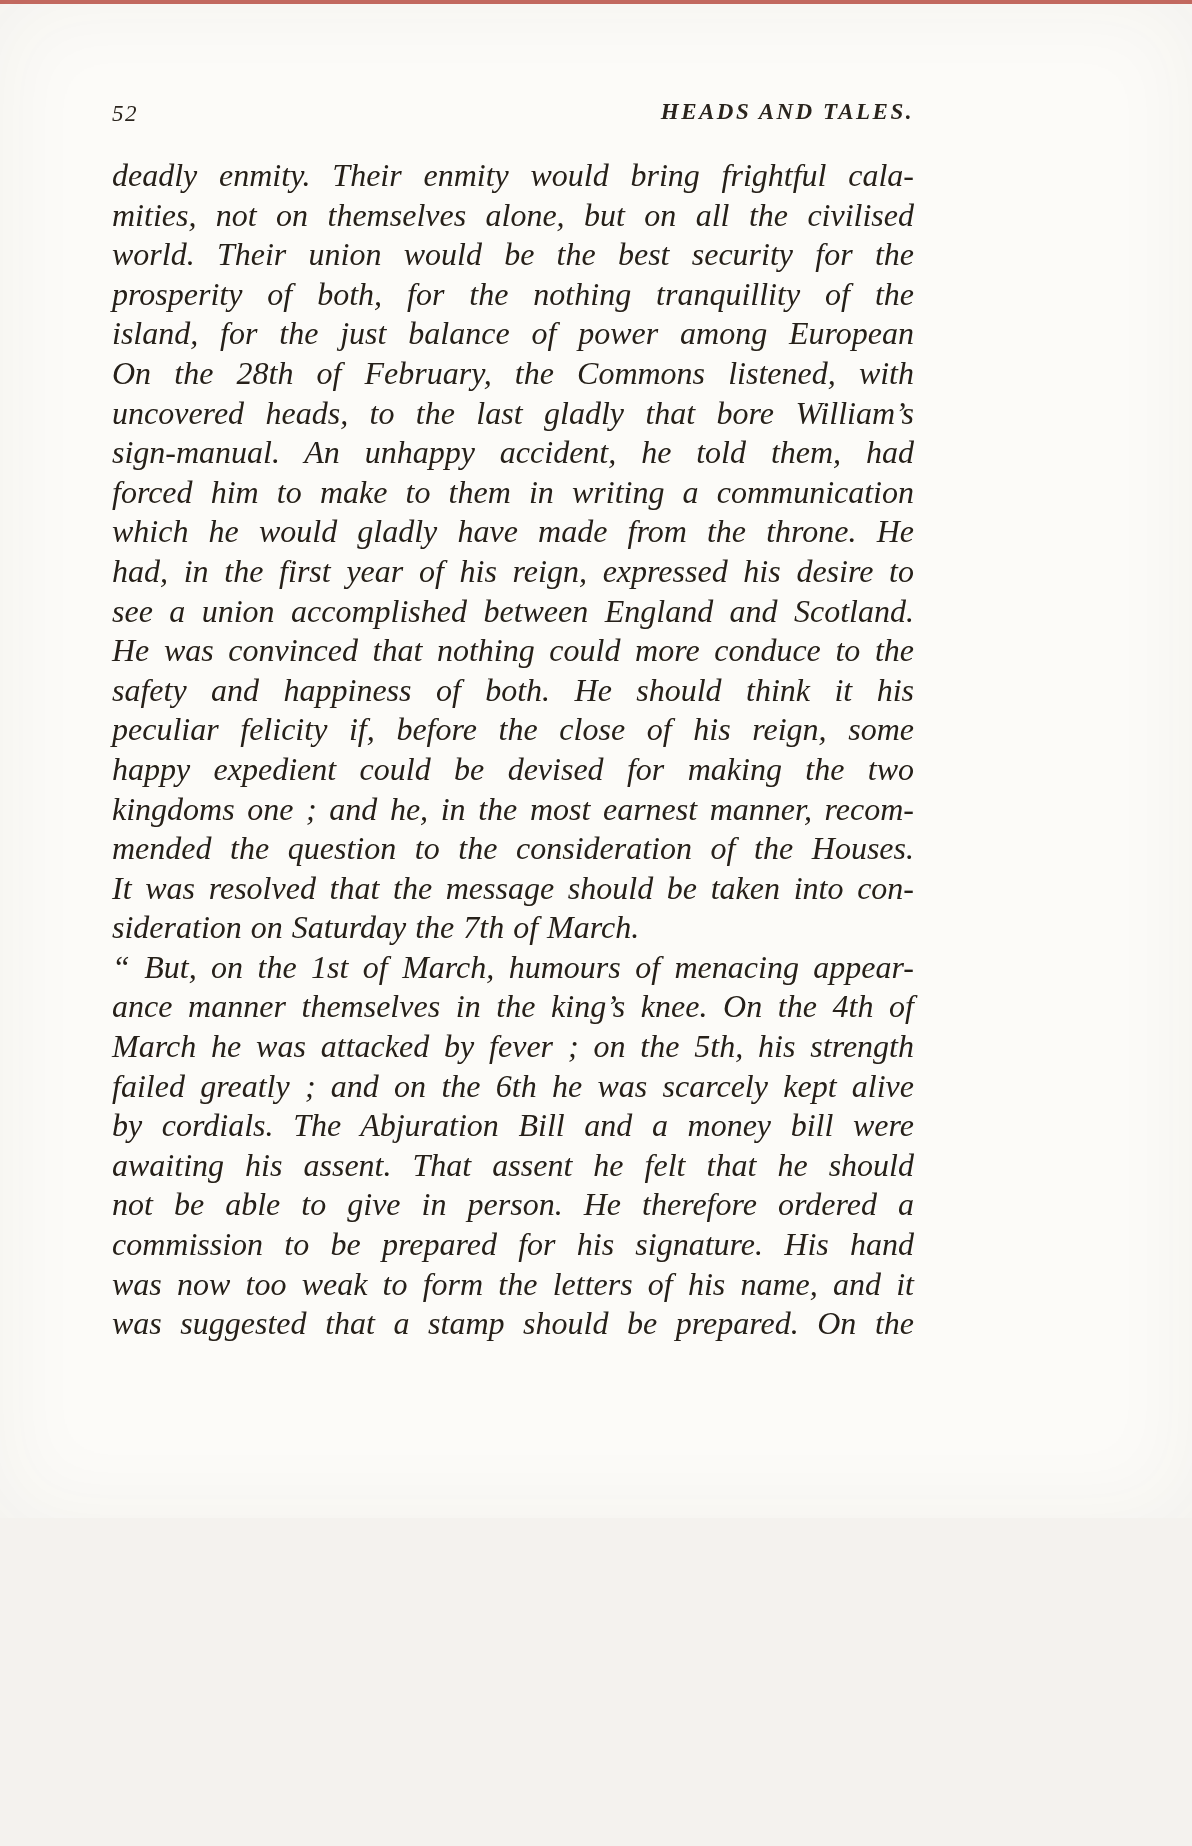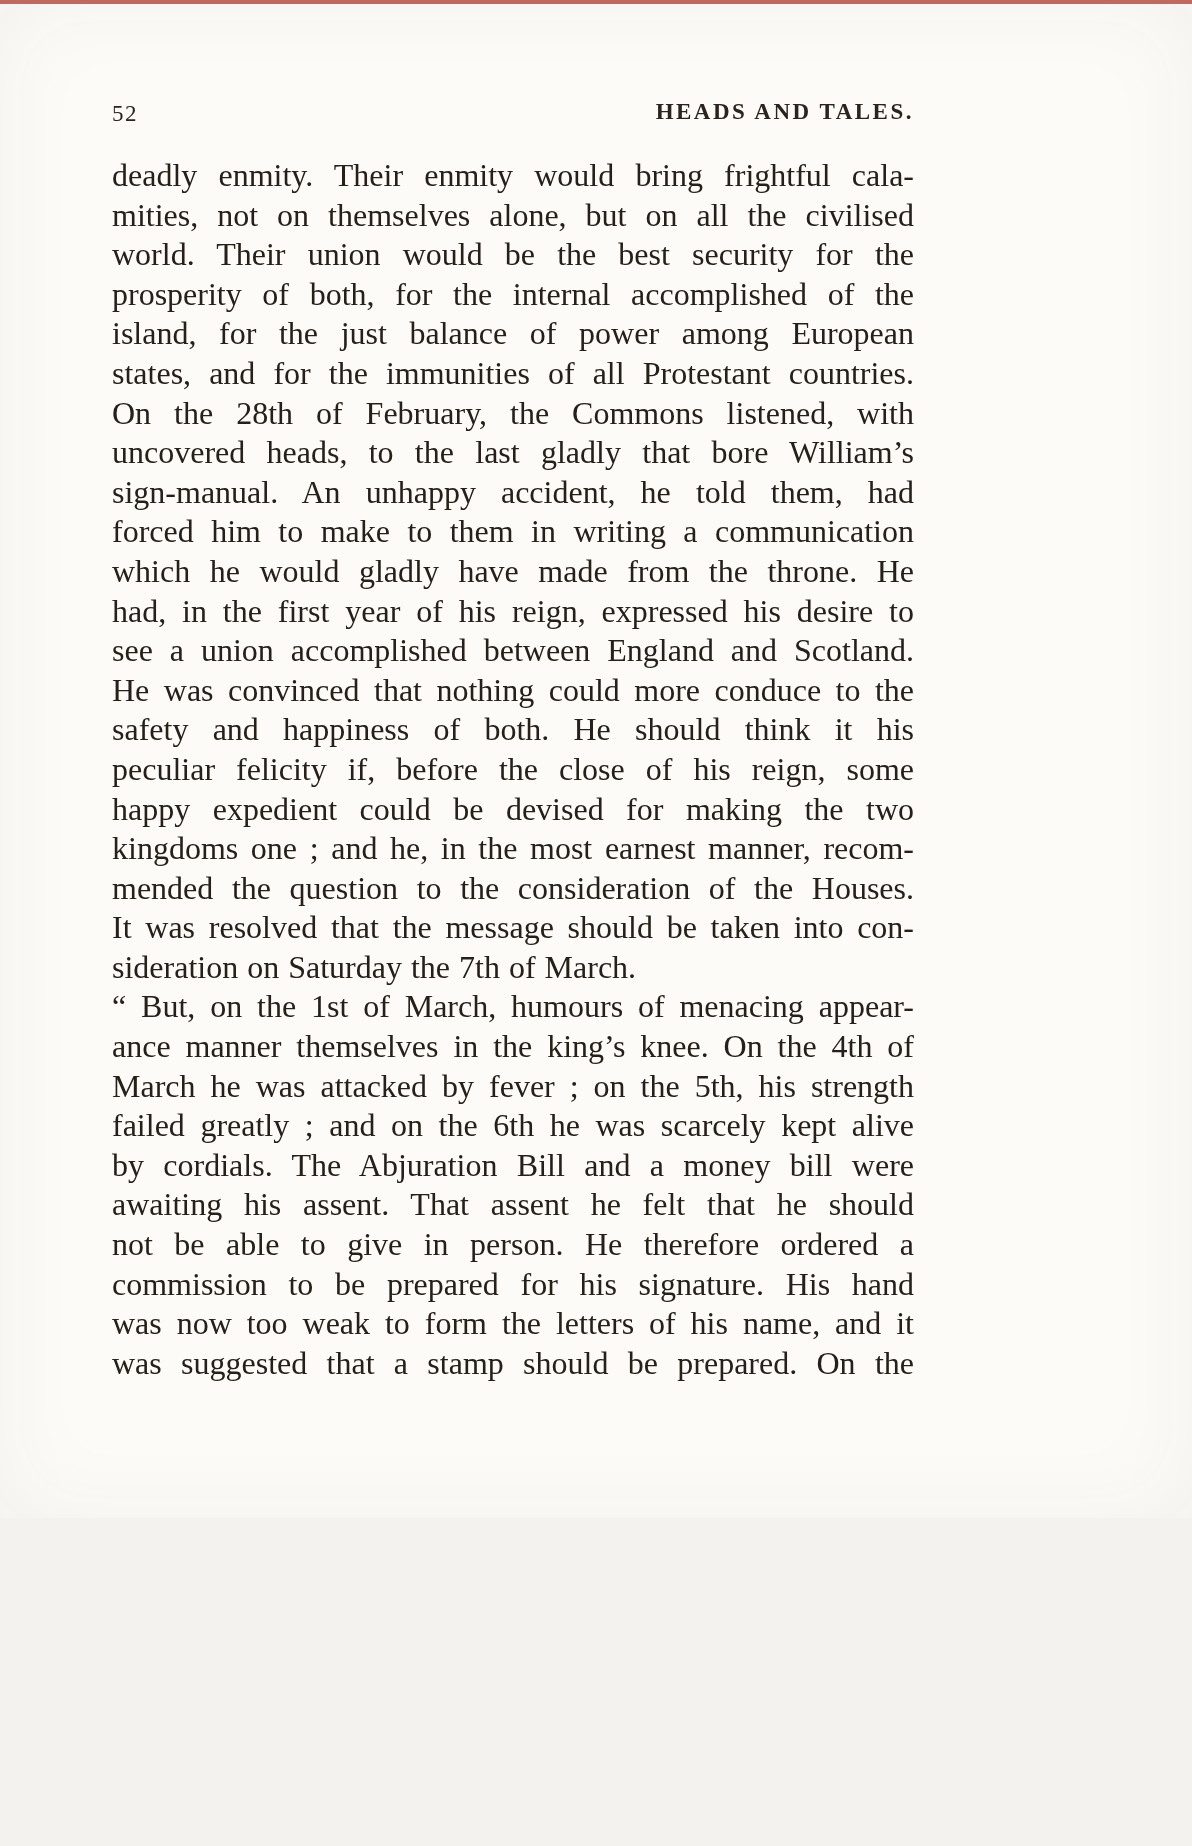--- a/index.html
+++ b/index.html
@@ -12,20 +12,21 @@
 
   .page {
     position: relative;
     width: 1192px;
     height: 1518px;
     background: #fcfbf8;
     font-family: "Liberation Serif", "DejaVu Serif", serif;
     color: #262019;
     overflow: hidden;
     box-shadow: inset 0 0 90px rgba(60,50,40,0.05);
+    font-style: italic;
   }
 
   .top-edge {
     position: absolute;
     top: 0;
     left: 0;
     width: 100%;
     height: 4px;
     background: #b03a2e;
     opacity: 0.75;
@@ -87,23 +88,22 @@
 
   <div class="running-head">
     <span class="page-number">52</span>
     <span class="running-title">HEADS AND TALES.</span>
   </div>
 
   <div class="body-text">
     <div class="line">deadly enmity. Their enmity would bring frightful cala-</div>
     <div class="line">mities, not on themselves alone, but on all the civilised</div>
     <div class="line">world. Their union would be the best security for the</div>
-    <div class="line">prosperity of both, for the internal accomplished of the</div>
+    <div class="line">prosperity of both, for the nothing tranquillity of the</div>
     <div class="line">island, for the just balance of power among European</div>
-    <div class="line">states, and for the immunities of all Protestant countries.</div>
     <div class="line">On the 28th of February, the Commons listened, with</div>
     <div class="line">uncovered heads, to the last gladly that bore William’s</div>
     <div class="line">sign-manual. An unhappy accident, he told them, had</div>
     <div class="line">forced him to make to them in writing a communication</div>
     <div class="line">which he would gladly have made from the throne. He</div>
     <div class="line">had, in the first year of his reign, expressed his desire to</div>
     <div class="line">see a union accomplished between England and Scotland.</div>
     <div class="line">He was convinced that nothing could more conduce to the</div>
     <div class="line">safety and happiness of both. He should think it his</div>
     <div class="line">peculiar felicity if, before the close of his reign, some</div>

